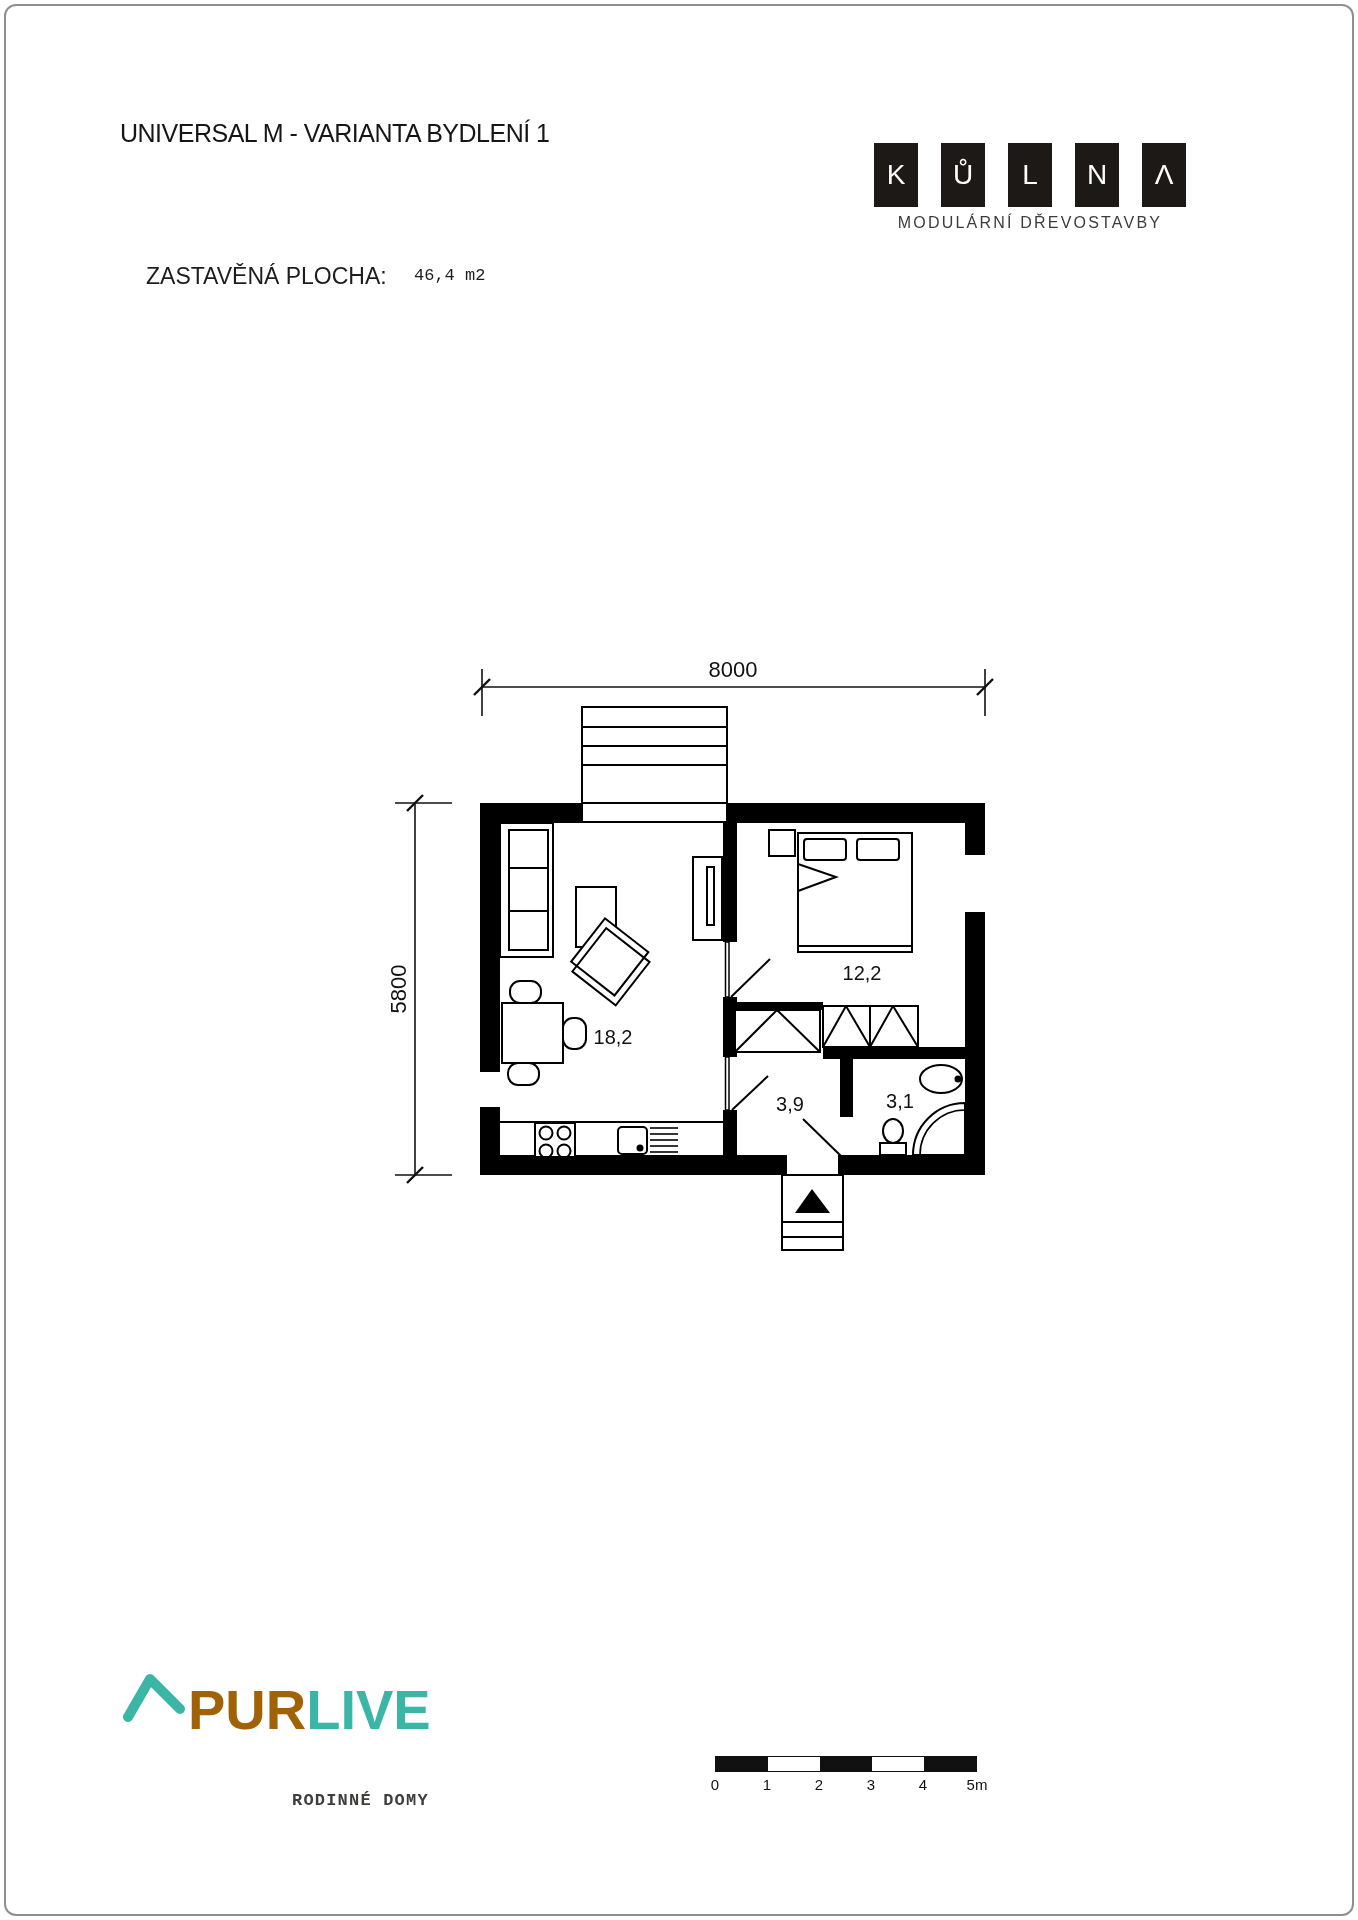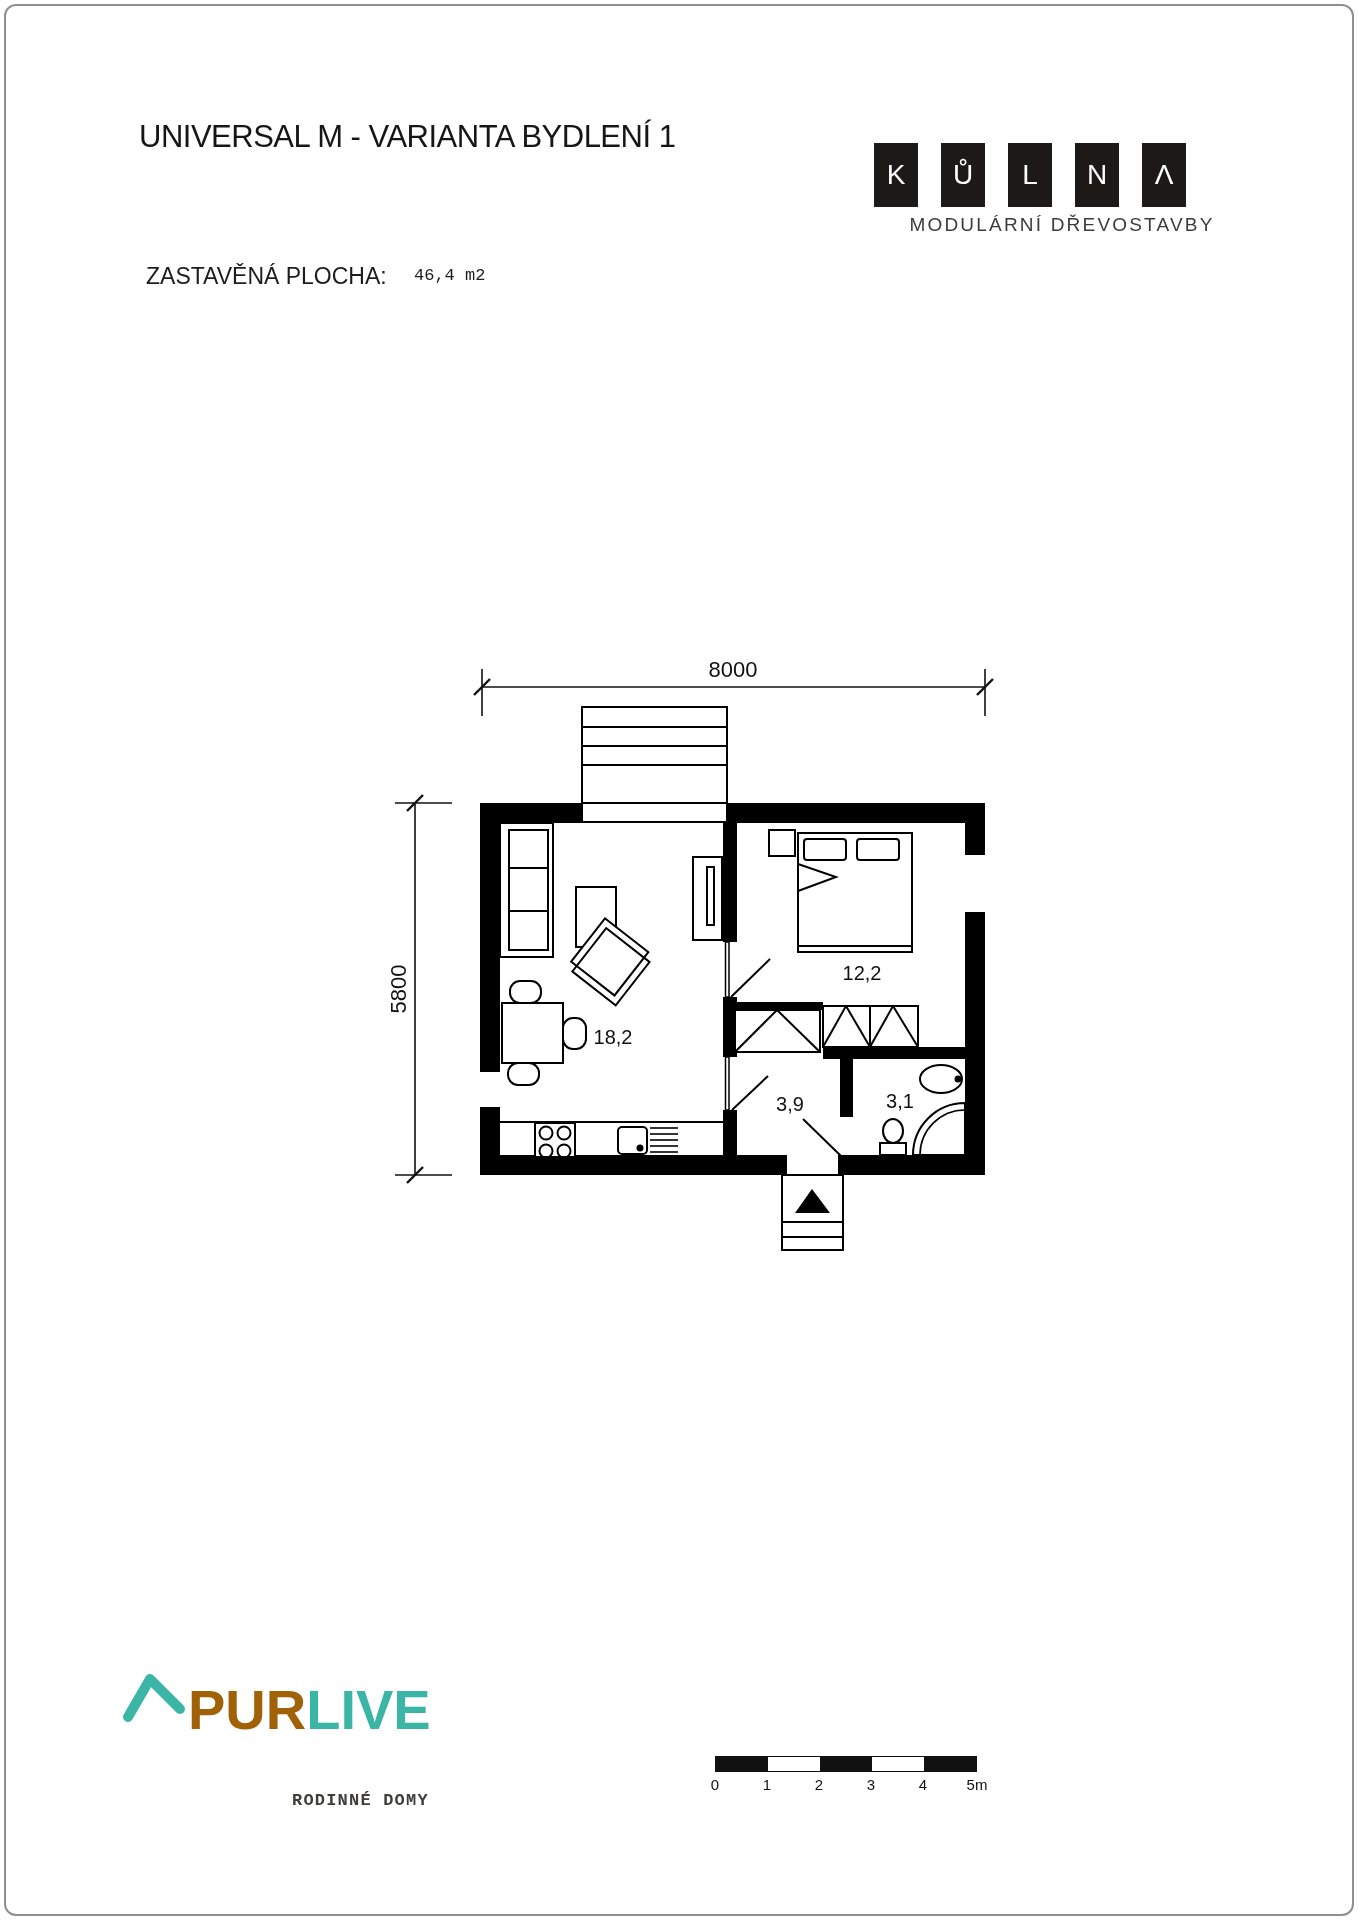--- a/index.html
+++ b/index.html
@@ -1,28 +1,28 @@
 <!DOCTYPE html>
 <html><head>
 <meta charset="utf-8">
 <style>
   html,body{margin:0;padding:0;background:#fff;}
   .page{position:relative;width:1358px;height:1920px;background:#fff;overflow:hidden;
         font-family:"Liberation Sans",sans-serif;color:#111;}
   .frame{position:absolute;inset:4px;border:2px solid #8f8f8f;border-radius:12px;pointer-events:none;}
 
-  .page-title{position:absolute;left:139px;top:119px;font-size:31px;font-weight:400;
+  .page-title{position:absolute;left:120px;top:119px;font-size:25px;font-weight:400;
               letter-spacing:-0.5px;color:#161616;white-space:nowrap;}
 
   
   .kulna{position:absolute;left:874px;top:143px;display:flex;gap:23px;}
   .lbox{width:44px;height:64px;background:#1c1916;color:#fff;display:flex;
         align-items:center;justify-content:center;font-size:28px;font-weight:400;line-height:1;}
   .kulna-sub{position:absolute;left:872px;top:214px;width:316px;text-align:center;
-             font-size:19px;letter-spacing:2.2px;color:#3c3c3c;white-space:nowrap;margin-left:32px;}
+             font-size:16px;letter-spacing:2.2px;color:#3c3c3c;white-space:nowrap;}
 
   
   .spec-row{position:absolute;left:130px;width:420px;height:28px;margin-left:16px;}
   .spec-label{font-size:23px;color:#1d1d1d;}
   .spec-value{position:absolute;left:268px;top:3px;font-size:17px;color:#1d1d1d;font-family:Liberation Mono, monospace;}
 
   
   .plan{position:absolute;left:380px;top:630px;}
   svg text{font-family:"Liberation Sans",sans-serif;fill:#111;}
   .room-label{font-size:20px;}

